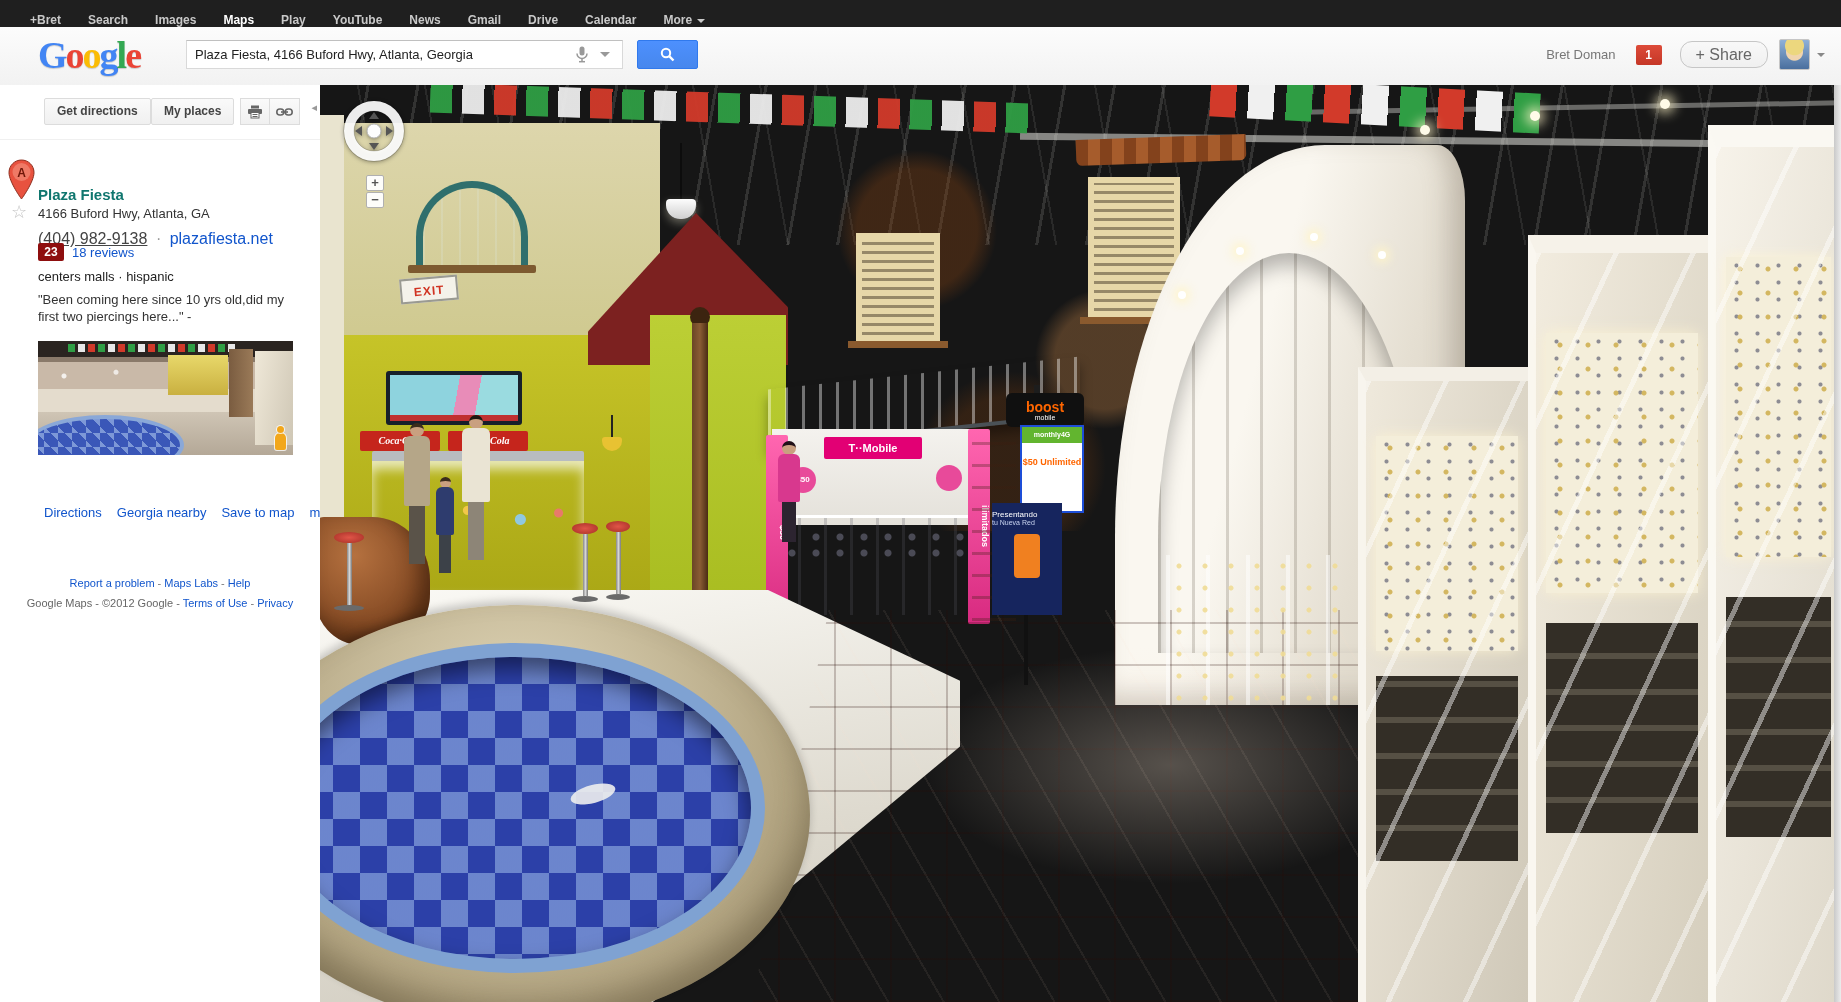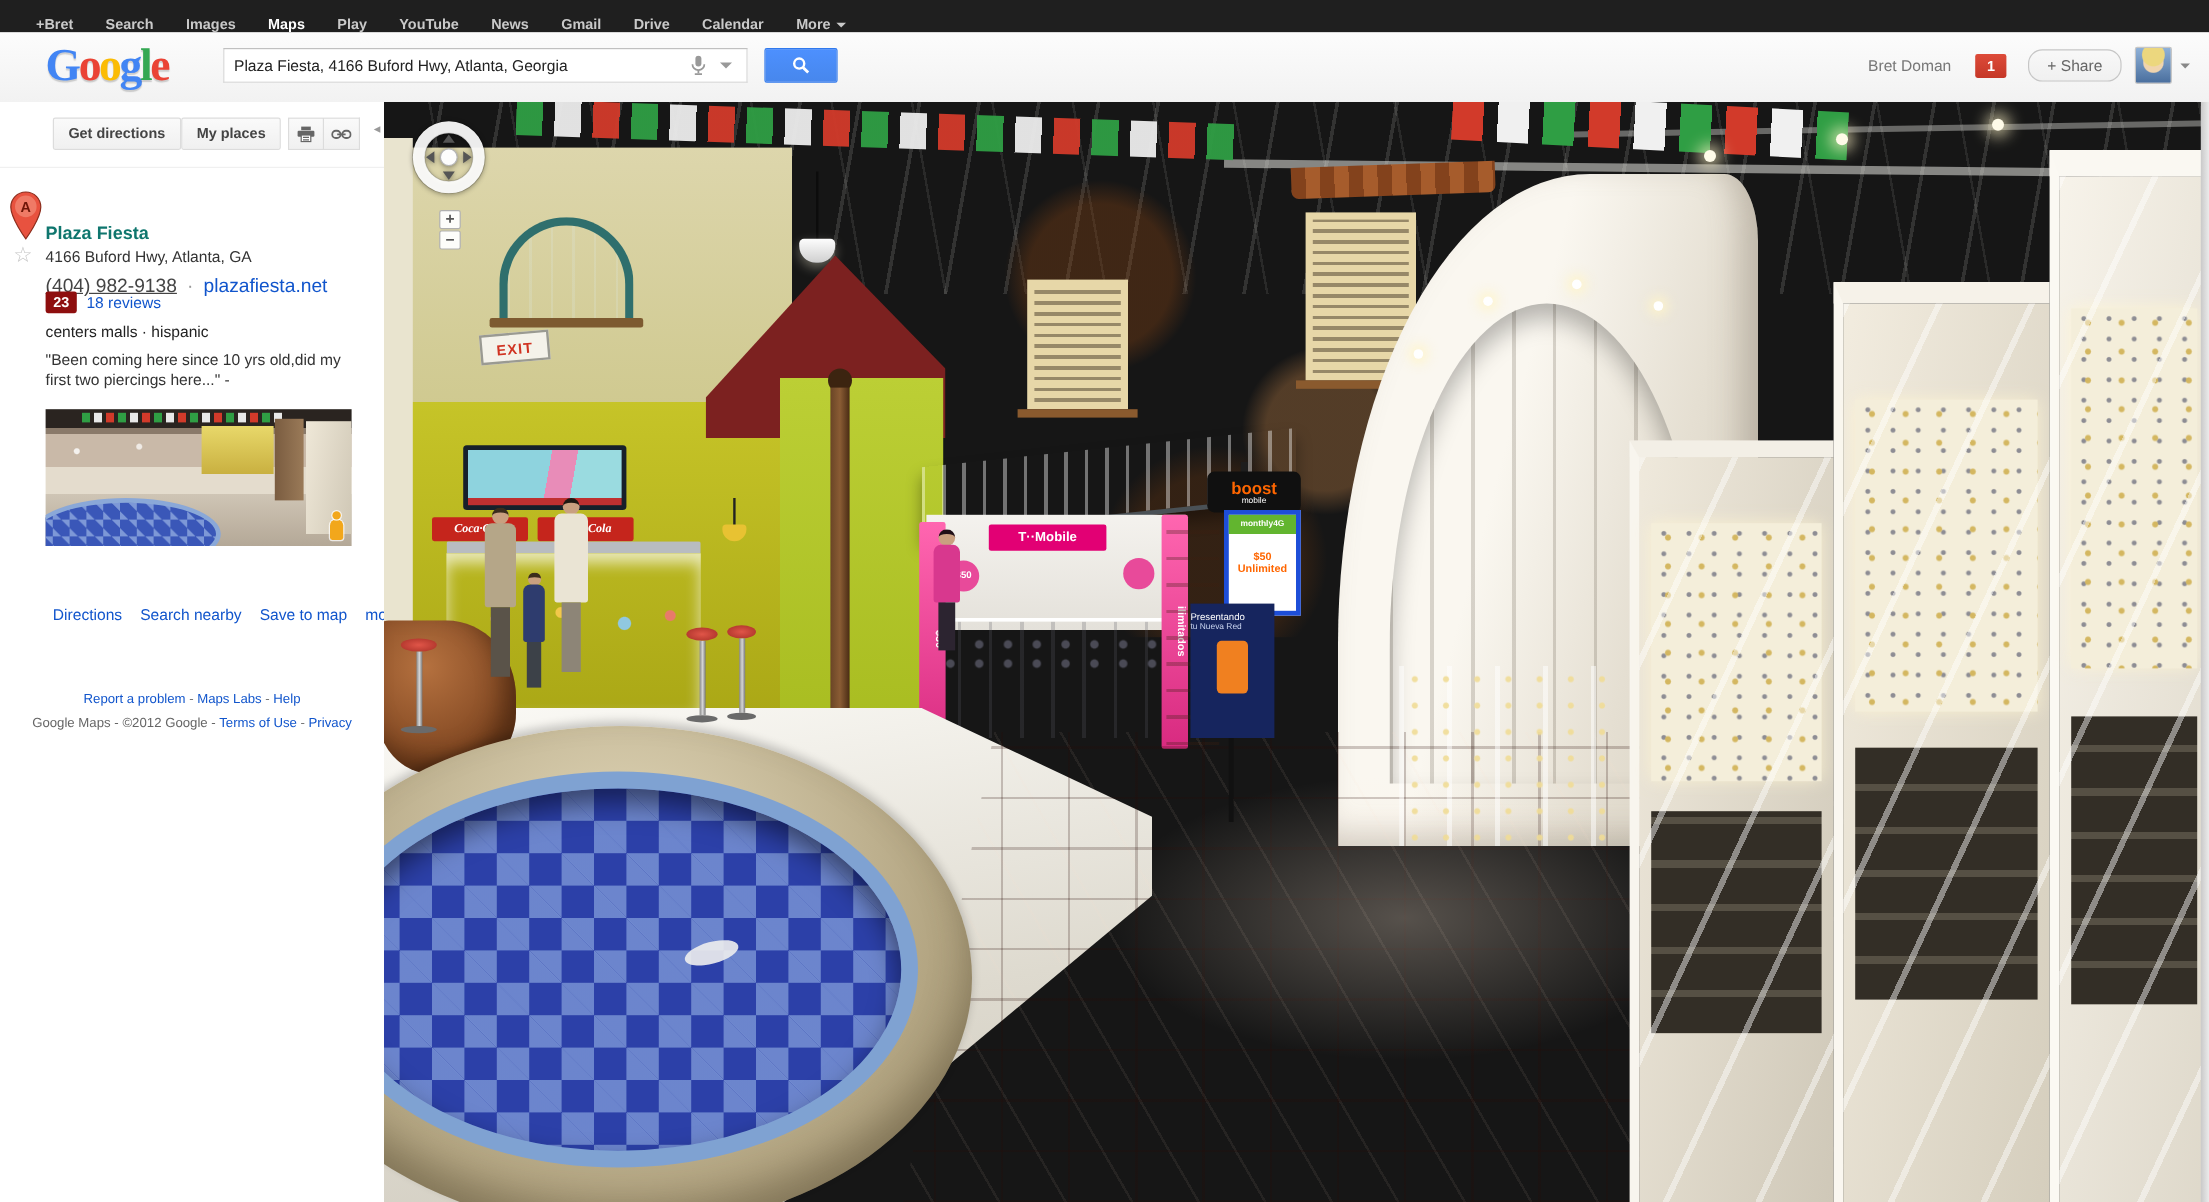--- a/index.html
+++ b/index.html
@@ -29,21 +29,21 @@
   .sb-caret{width:0;height:0;border-left:5px solid transparent;border-right:5px solid transparent;
             border-top:5px solid #999;margin:0 12px 0 6px;flex:none;cursor:pointer}
   .searchbtn{position:absolute;left:637px;top:13px;width:61px;height:29px;border-radius:2px;cursor:pointer;
              background:linear-gradient(#4d90fe,#4787ed);border:1px solid #3079ed;box-sizing:border-box;
              display:flex;align-items:center;justify-content:center}
   .account{position:absolute;right:16px;top:13px;height:29px;display:flex;align-items:center}
   .username{font-size:13px;color:#777;margin-right:20px}
   .notif{width:26px;height:20px;background:linear-gradient(#dd4b39,#c53727);border-radius:2px;color:#fff;
          font-size:12px;font-weight:bold;text-align:center;line-height:20px;margin-right:18px;cursor:pointer}
   .sharebtn{height:25px;padding:0 15px;border:1px solid #c6c6c6;border-radius:12px;cursor:pointer;
-            background:linear-gradient(#f8f8f8,#f0f0f0);color:#666;font-size:13px;line-height:25px;margin-right:11px}
+            background:linear-gradient(#f8f8f8,#f0f0f0);color:#666;font-size:16px;line-height:25px;margin-right:11px}
   .avatar{width:29px;height:29px;border:1px solid #c6c6c6;border-radius:2px;cursor:pointer;
           background:radial-gradient(circle at 50% 20%,#ecd77e 0 9px,rgba(0,0,0,0) 10px),
                      radial-gradient(circle at 50% 42%,#f0d4ae 0 8px,rgba(0,0,0,0) 9px),
                      linear-gradient(#8fb1d8,#4a6f9e)}
   .acct-caret{width:0;height:0;border-left:4px solid transparent;border-right:4px solid transparent;
               border-top:4px solid #888;margin-left:7px;cursor:pointer}
 
   
   .sidebar{position:absolute;left:0;top:85px;width:320px;bottom:0;background:#fff}
   .side-sep{position:absolute;left:0;top:54px;width:100%;border-top:1px solid #f0f0f0}
@@ -210,21 +210,21 @@
   .person .torso{width:26px;height:70px;border-radius:6px 6px 2px 2px;margin-top:-1px}
   .person .legs{width:16px;height:58px}
   .p1 .torso{background:#b5a688}.p1 .legs{background:#5a5349}
   .p2 .head{width:11px;height:11px}.p2 .torso{width:18px;height:48px;background:#2e3c6e}.p2 .legs{width:12px;height:38px;background:#3c4148}
   .p3 .head{border-top-color:#1d1712}.p3 .torso{width:28px;height:74px;background:#eae4d4}.p3 .legs{background:#8d8577}
   .p4 .head{border-top-color:#201018}.p4 .torso{width:22px;height:48px;background:#d8388e}.p4 .legs{width:14px;height:40px;background:#2c2430}
   .stool{position:absolute;width:30px}
   .stool .seat{height:11px;border-radius:50%;background:radial-gradient(#e05548,#a62f26)}
   .stool .pole{width:5px;height:62px;margin:0 auto;background:linear-gradient(90deg,#888,#d5d5d5,#777)}
   .stool .sbase{height:6px;border-radius:50%;background:#6a6a6a}
-  .sv-poster-green{left:700px;top:340px;width:64px;height:88px;background:#fff;border:4px solid #1d4ed8;box-sizing:border-box}
+  .sv-poster-green{left:700px;top:340px;width:64px;height:88px;background:#fff;border:2px solid #1d4ed8;box-sizing:border-box}
   .sv-pg-head{height:16px;background:#62b52f;color:#fff;font-size:7px;font-weight:bold;text-align:center;line-height:16px}
   .sv-pg-body{color:#f60;font-size:9px;font-weight:bold;text-align:center;padding-top:14px}
   .sv-pg-pole{left:730px;top:428px;width:3px;height:100px;background:#222}
   .sv-poster-navy{left:672px;top:418px;width:70px;height:112px;background:#16255e;text-align:left}
   .sv-pn-t1{color:#fff;font-size:8px;padding-top:7px}
   .sv-pn-t2{color:#c9d4f0;font-size:7px}
   .sv-pn-phone{width:26px;height:44px;background:#f08020;border-radius:4px;margin:8px auto 0}
   .sv-pn-pole{left:704px;top:530px;width:4px;height:70px;background:#111}
   .case{position:absolute;box-sizing:border-box}
   .case .inner,.case .pads,.case .glass{position:absolute}
@@ -343,21 +343,21 @@
     <div class="t-piece t-shops"></div>
     <div class="t-piece t-shops2"></div>
     <div class="t-piece t-pillar"></div>
     <div class="t-piece t-cases"></div>
     <div class="t-piece t-fountain"></div>
     <div class="t-piece pegman"></div>
   </div>
 
   <div class="side-links">
     <span class="slink">Directions</span>
-    <span class="slink">Search nearby</span>
+    <span class="slink">Georgia nearby</span>
     <span class="slink">Save to map</span>
     <span class="slink"><span>more</span><span class="more-caret"></span></span>
   </div>
 
   <div class="side-foot1">
     <span class="flink">Report a problem</span><span class="fsep">-</span><span class="flink">Maps Labs</span><span class="fsep">-</span><span class="flink">Help</span>
   </div>
   <div class="side-foot2">
     <span>Google Maps - ©2012 Google -</span>
     <span class="flink">Terms of Use</span><span class="fsep">-</span><span class="flink">Privacy</span>

